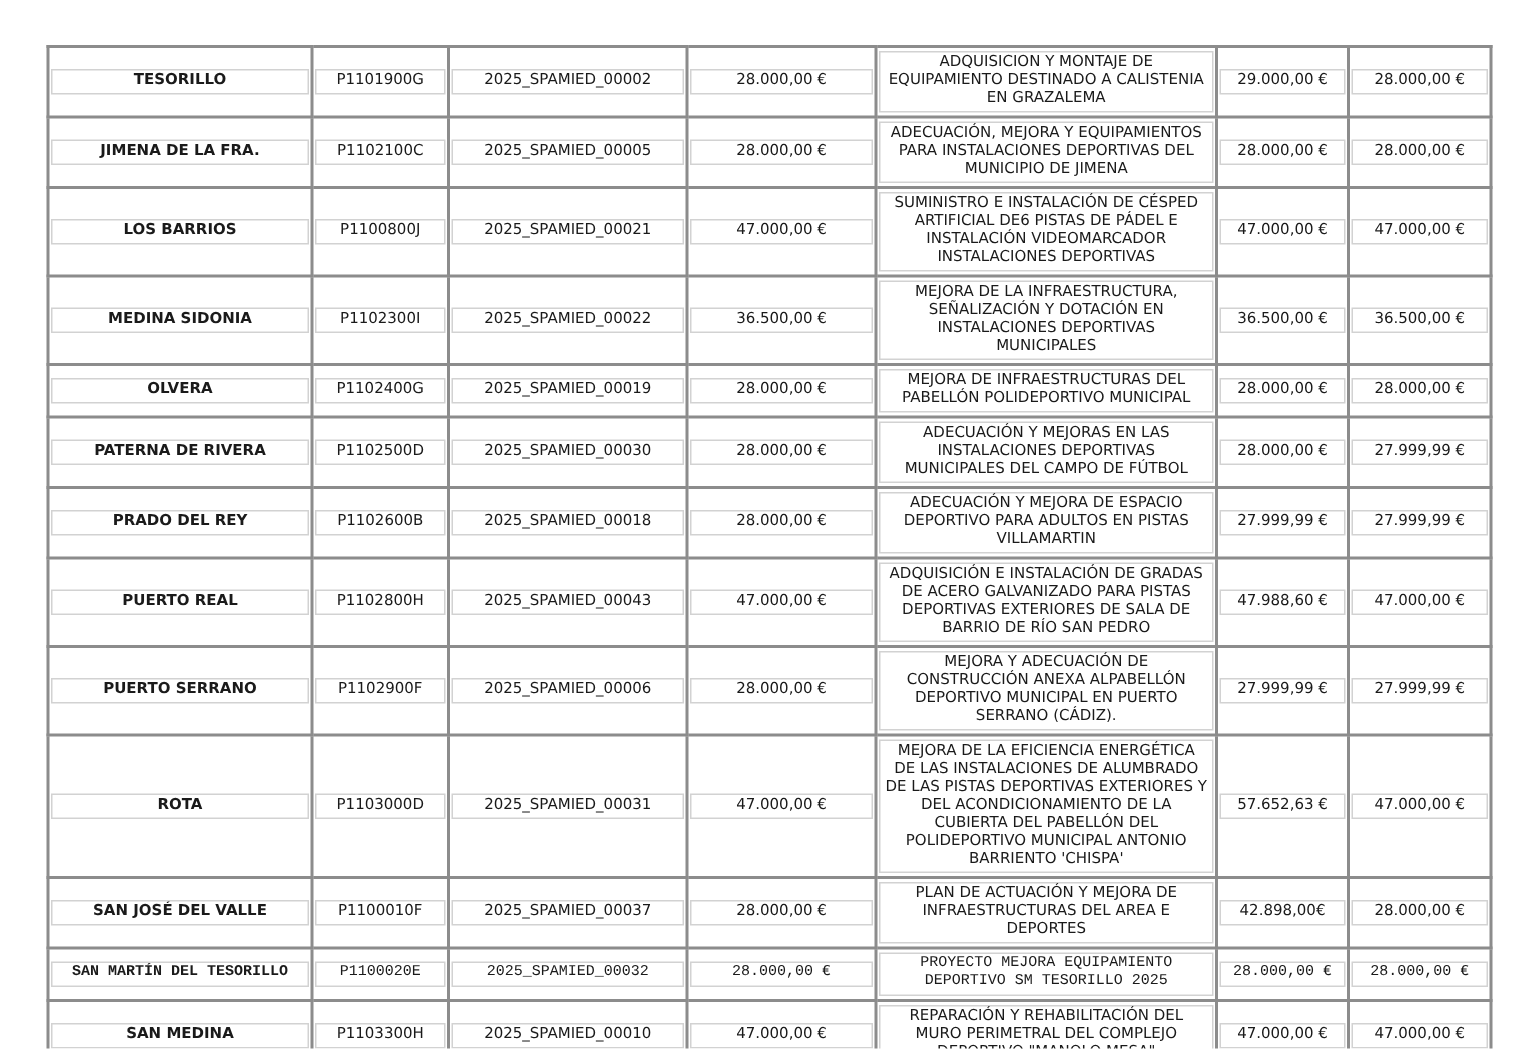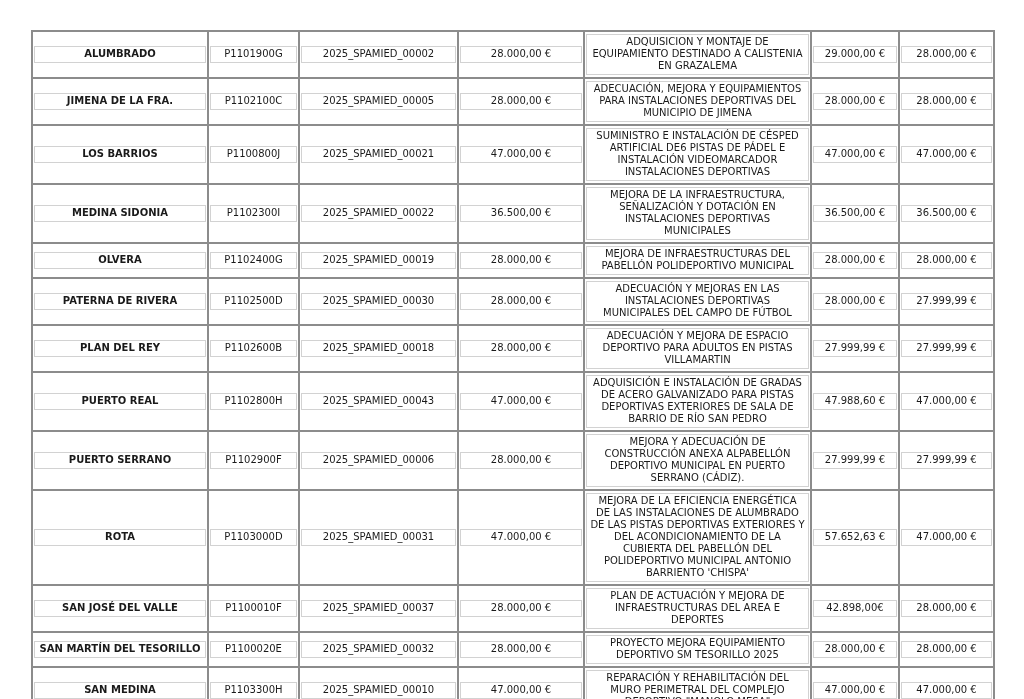--- a/index.html
+++ b/index.html
@@ -51,21 +51,21 @@
       <col style="width:91px">
       <col style="width:159px">
       <col style="width:126px">
       <col style="width:227px">
       <col style="width:88px">
       <col style="width:95px">
     </colgroup>
     <tbody>
         <tr style="height: 31px;">
           <td class="c-mun">
-            <span class="inner">ALUMBRADO</span>
+            <span class="inner">TESORILLO</span>
           </td>
           <td class="c-code">
             <span class="inner">P1101900G</span>
           </td>
           <td class="c-pid">
             <span class="inner">2025_SPAMIED_00002</span>
           </td>
           <td class="c-amt">
             <span class="inner">28.000,00 €</span>
           </td>
@@ -189,21 +189,21 @@
           </td>
           <td class="c-amt">
             <span class="inner">28.000,00 €</span>
           </td>
           <td class="c-amt">
             <span class="inner">27.999,99 €</span>
           </td>
         </tr>
         <tr style="height: 40px;">
           <td class="c-mun">
-            <span class="inner">PLAN DEL REY</span>
+            <span class="inner">PRADO DEL REY</span>
           </td>
           <td class="c-code">
             <span class="inner">P1102600B</span>
           </td>
           <td class="c-pid">
             <span class="inner">2025_SPAMIED_00018</span>
           </td>
           <td class="c-amt">
             <span class="inner">28.000,00 €</span>
           </td>
@@ -302,21 +302,21 @@
           <td class="c-desc">
             <span class="inner">PLAN DE ACTUACIÓN Y MEJORA DE INFRAESTRUCTURAS DEL AREA E DEPORTES</span>
           </td>
           <td class="c-amt">
             <span class="inner">42.898,00€</span>
           </td>
           <td class="c-amt">
             <span class="inner">28.000,00 €</span>
           </td>
         </tr>
-        <tr style="height: 30px;">
+        <tr style="height: 30px; font-family: Liberation Mono, monospace;">
           <td class="c-mun">
             <span class="inner">SAN MARTÍN DEL TESORILLO</span>
           </td>
           <td class="c-code">
             <span class="inner">P1100020E</span>
           </td>
           <td class="c-pid">
             <span class="inner">2025_SPAMIED_00032</span>
           </td>
           <td class="c-amt">

